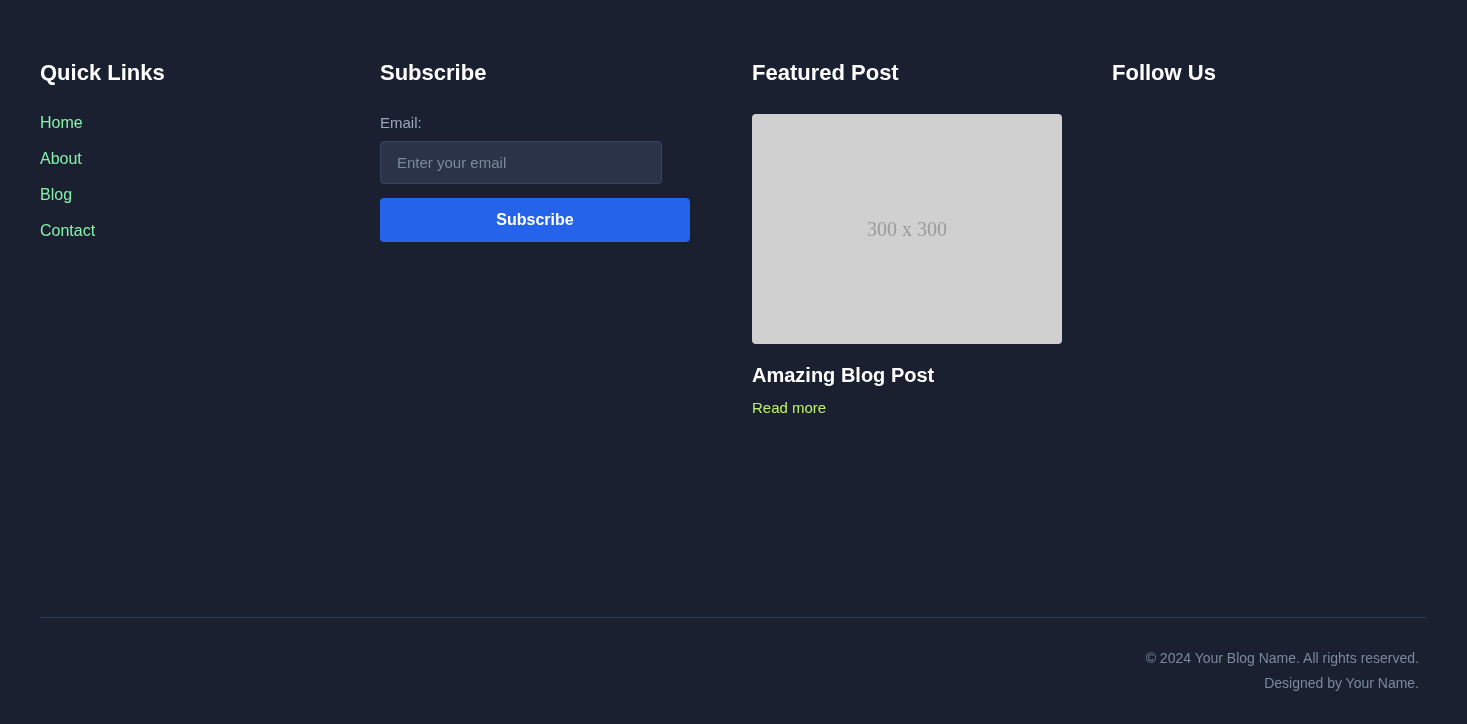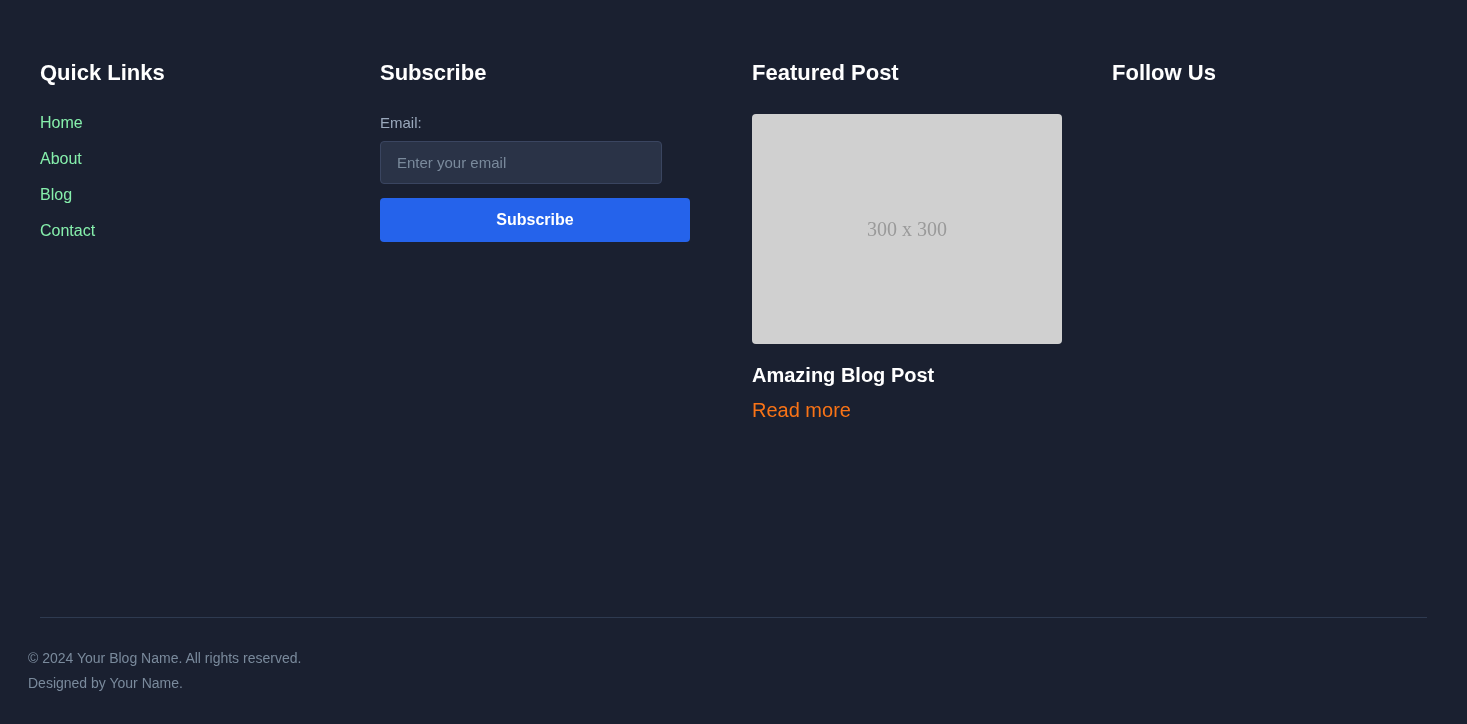--- a/index.html
+++ b/index.html
@@ -115,37 +115,37 @@
       margin-bottom: 12px;
     }
     .post-summary {
       font-size: 15px;
       color: #9aa8bc;
       line-height: 1.6;
       margin-bottom: 14px;
       max-width: 290px;
     }
     .read-more-link {
-      color: #f97316;
+      color: #bef264;
       text-decoration: none;
-      font-size: 20px;
+      font-size: 15px;
       font-weight: 500;
     }
 
     
     .footer-divider {
       border: none;
       border-top: 1px solid #2e3a50;
       margin: 0 40px;
     }
 
     
     .footer-bottom {
-      padding: 28px 28px;
-      text-align: left;
+      padding: 28px 48px;
+      text-align: right;
       color: #7a8a9c;
       font-size: 14px;
       line-height: 1.8;
     }
   </style>
 </head>
 <body>
 
 <main class="footer-main">
 

